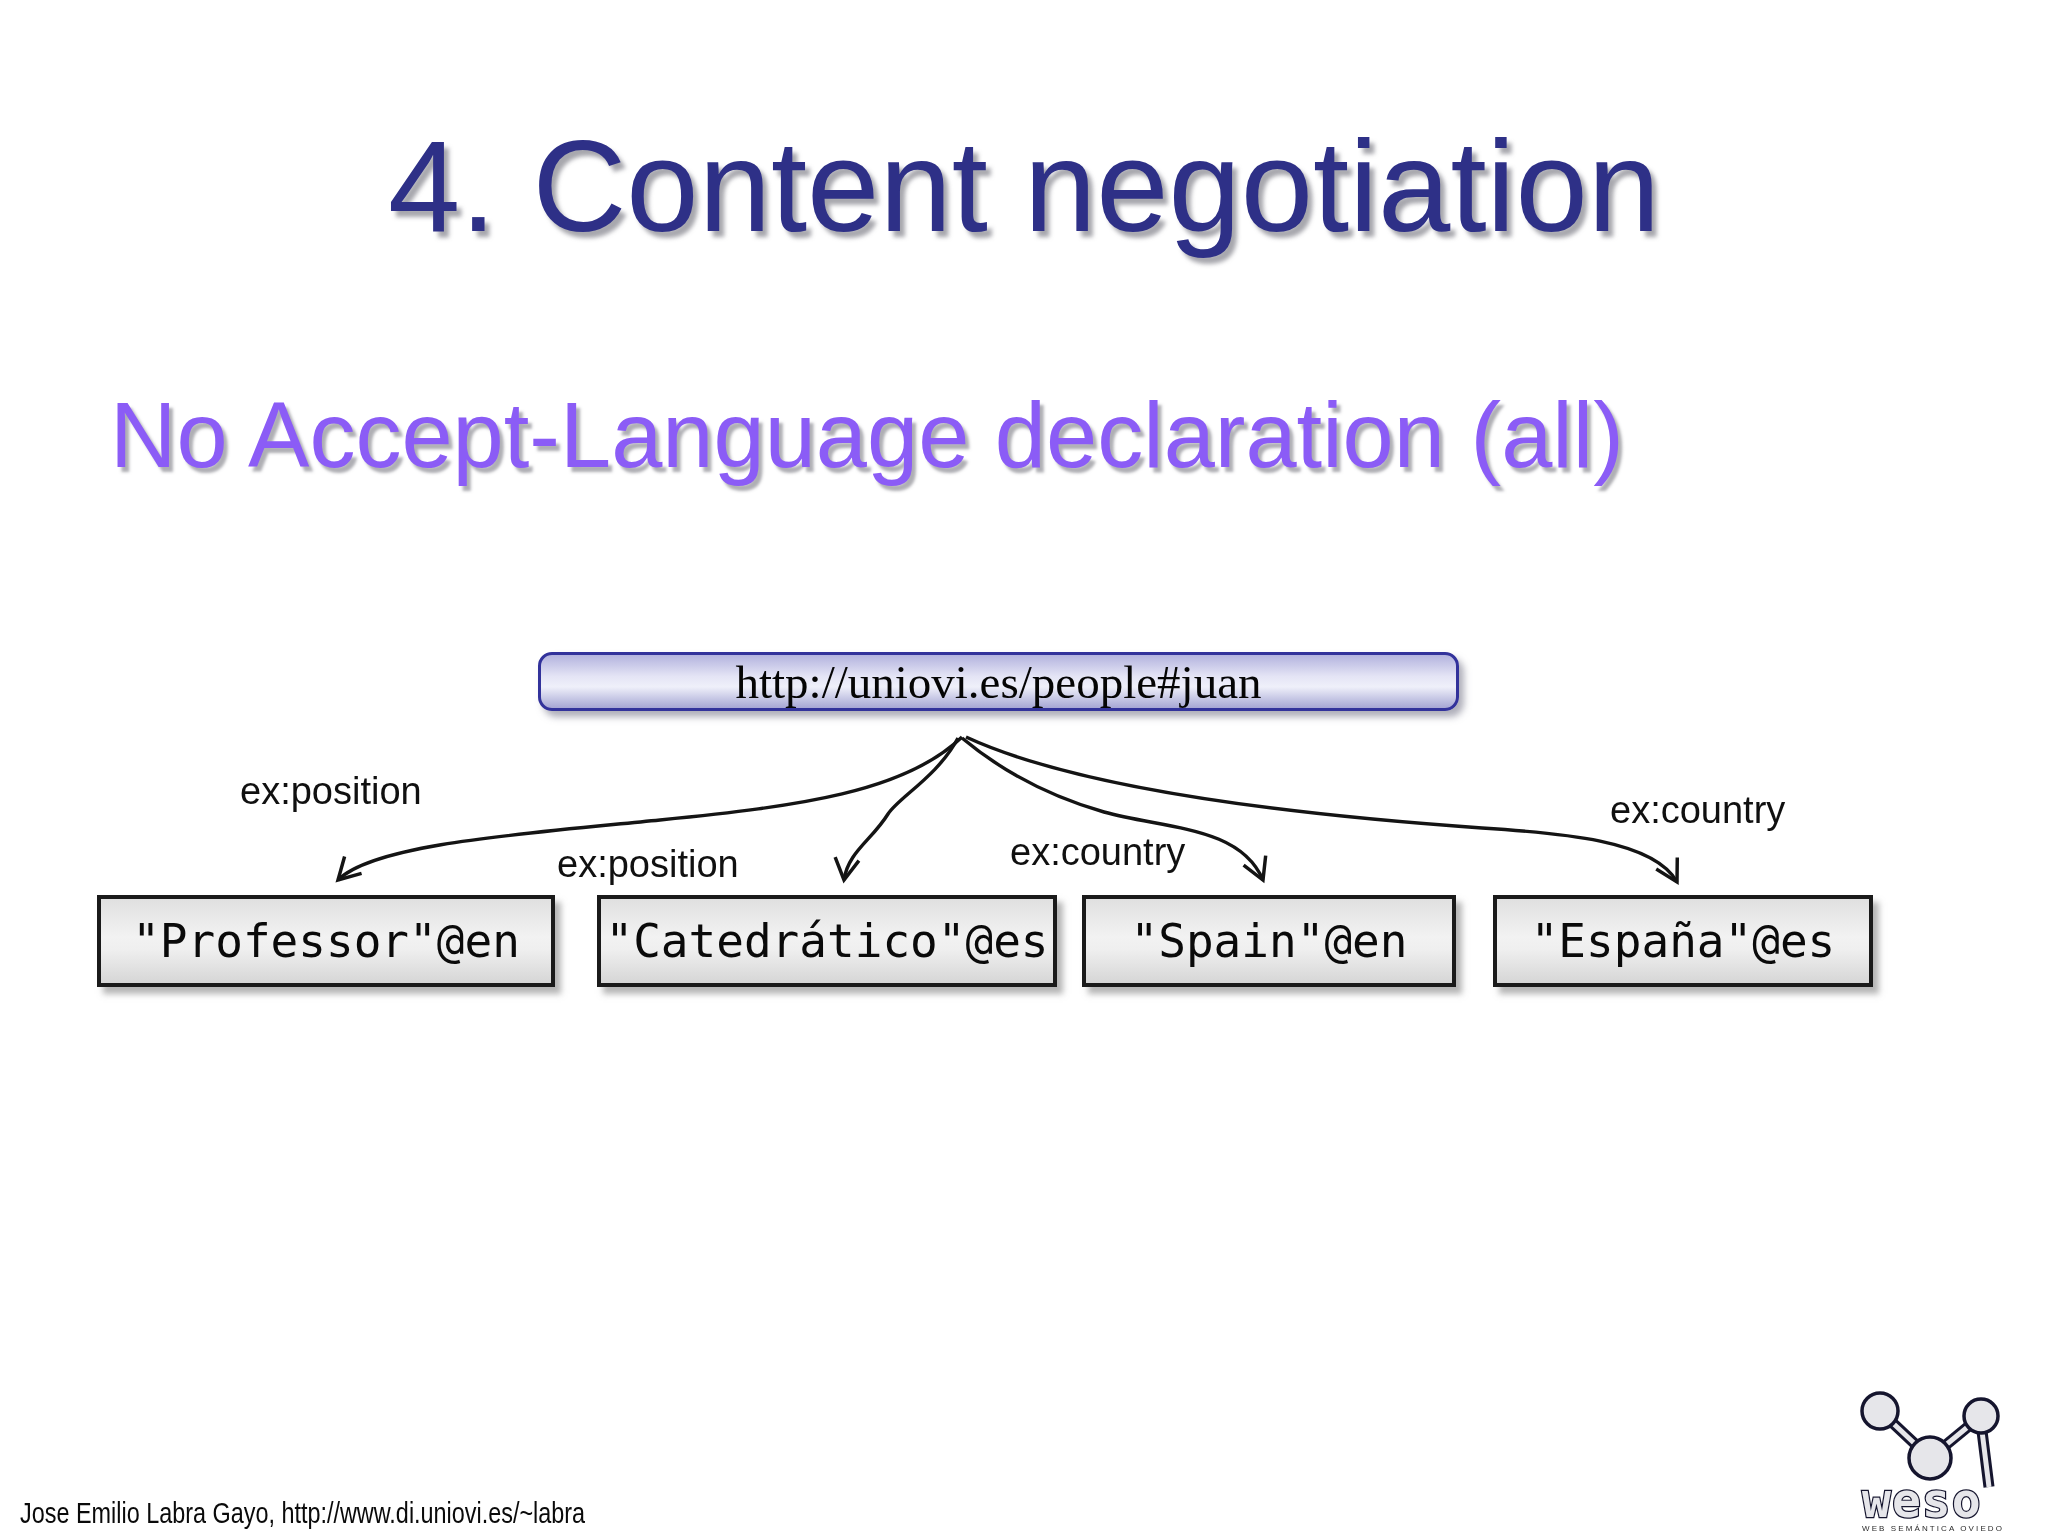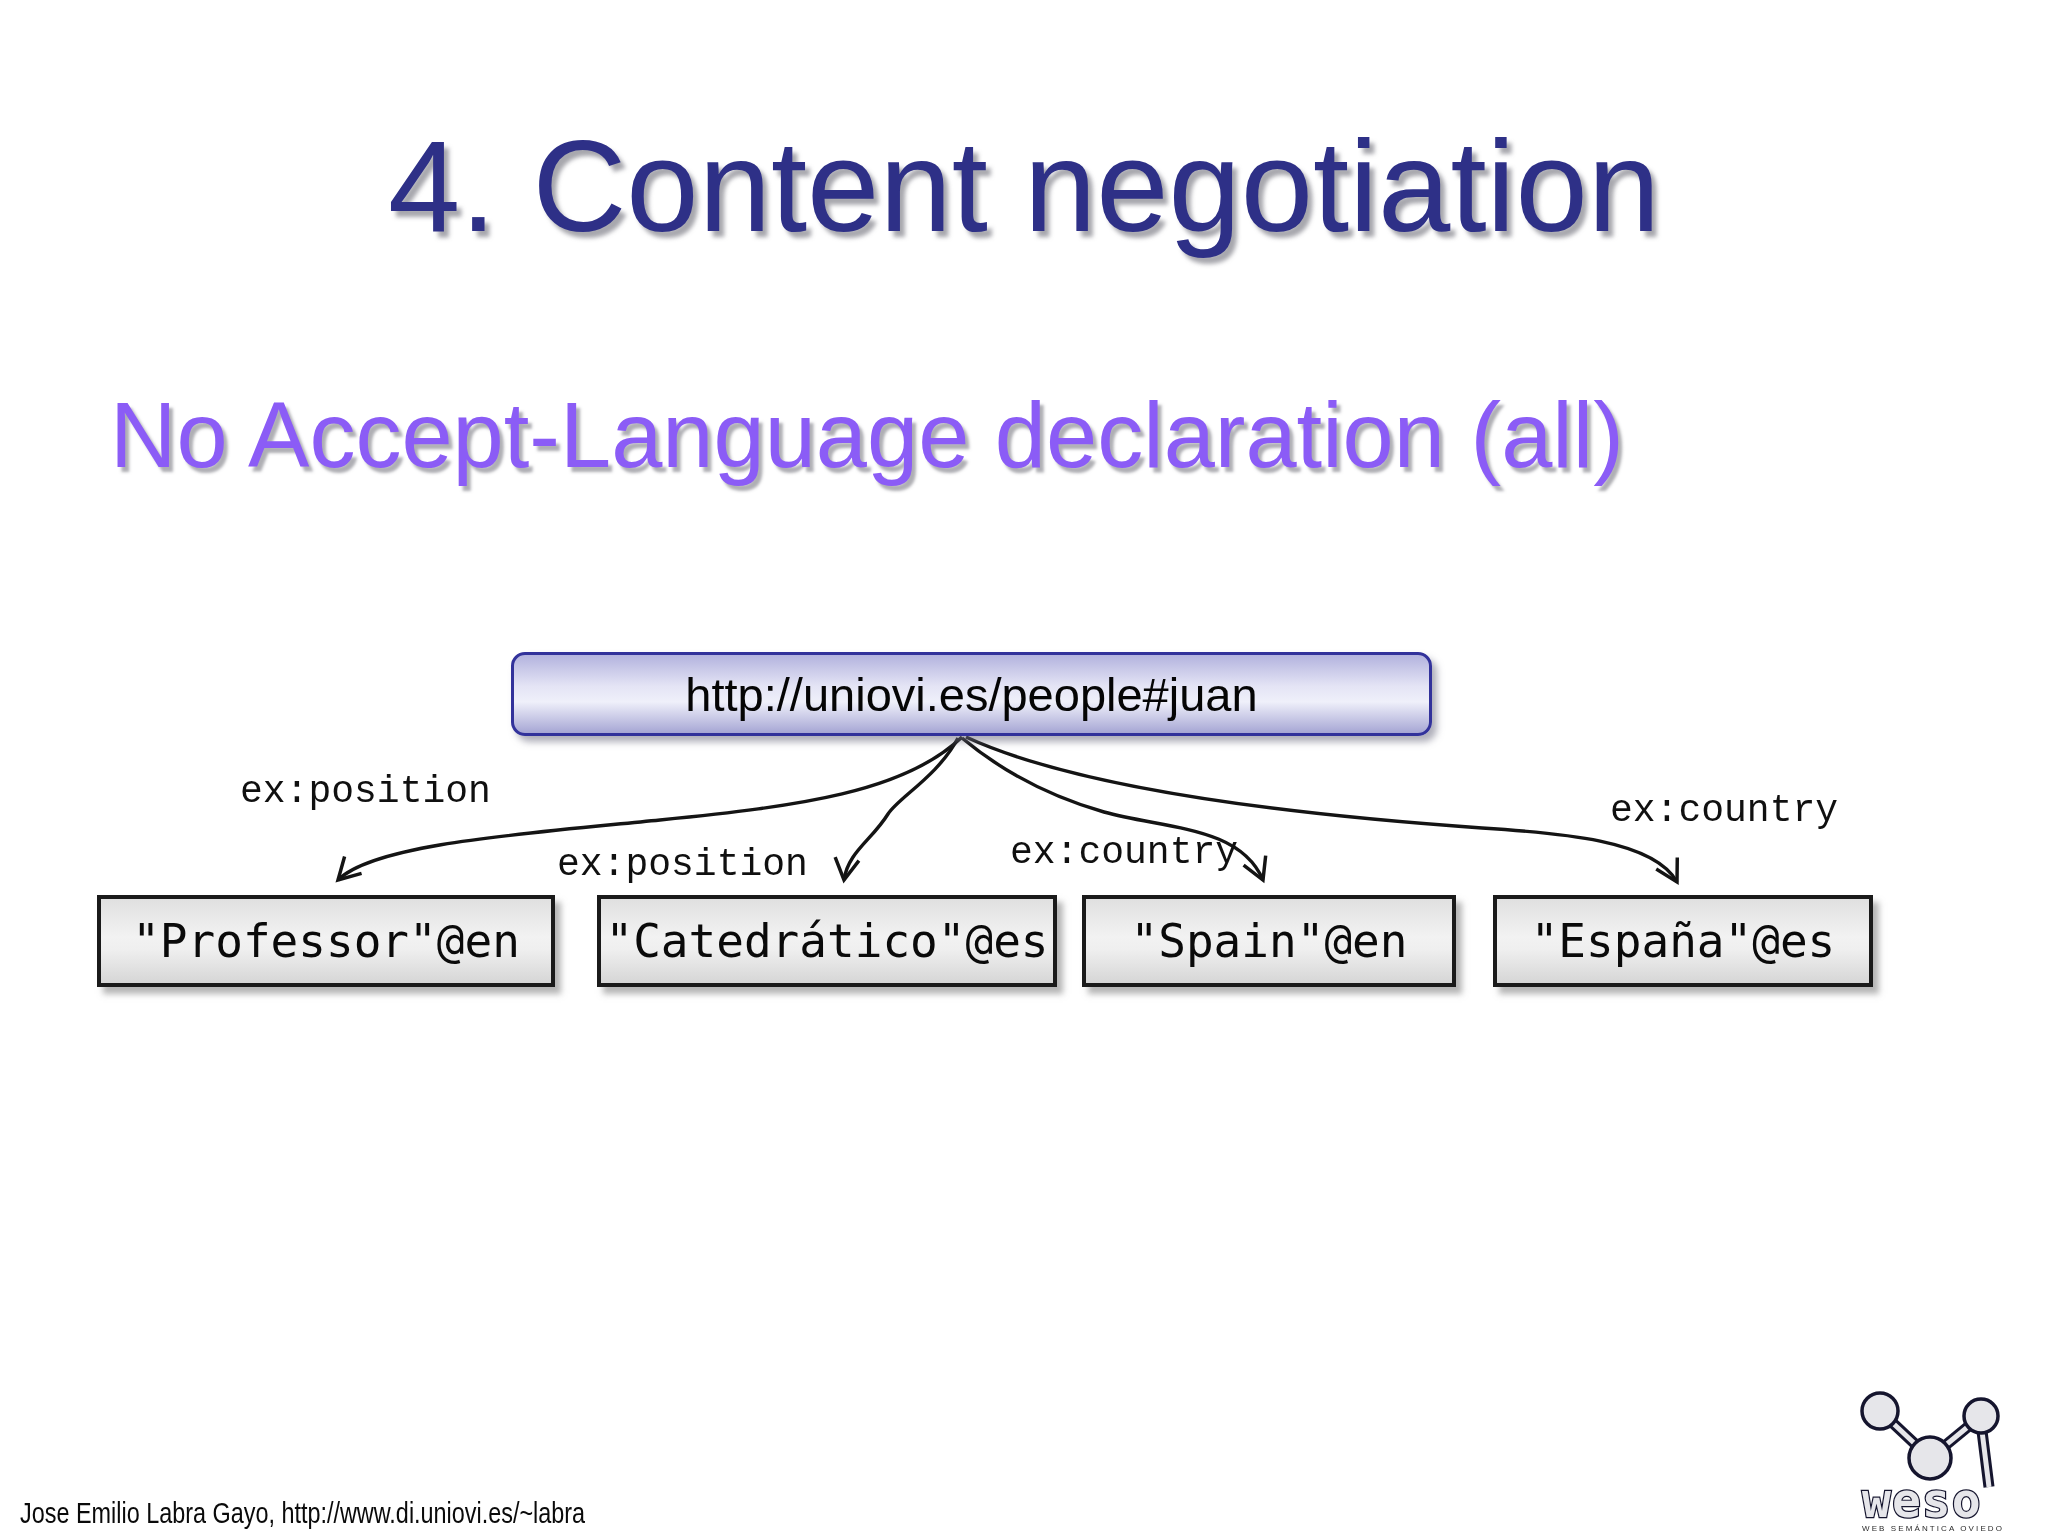--- a/index.html
+++ b/index.html
@@ -13,43 +13,43 @@
     text-shadow:5px 6px 4px rgba(95,95,105,0.55);
     white-space:nowrap;
   }
   .subtitle{
     position:absolute;left:110px;top:383px;
     font-size:92px;color:#8b5cf6;
     text-shadow:4px 5px 3px rgba(95,95,105,0.5);
     white-space:nowrap;
   }
   .subject-node{
-    position:absolute;left:511px;top:652px;width:921px;height:84px;
+    position:absolute;left:538px;top:652px;width:921px;height:59px;
     box-sizing:border-box;border:3px solid #32329b;border-radius:14px;
     background:linear-gradient(180deg,#b3b3de 0%,#e4e4f5 40%,#eff0fa 60%,#a6a6d4 100%);
     box-shadow:5px 6px 7px rgba(110,110,130,0.55);
     display:flex;align-items:center;justify-content:center;
-    font-family:Liberation Sans, sans-serif;font-size:47px;color:#050505;
+    font-family:Liberation Serif, serif;font-size:47px;color:#050505;
     white-space:nowrap;
   }
   .obj-node{
     position:absolute;top:895px;height:92px;
     box-sizing:border-box;border:4px solid #1a1a1a;
     background:linear-gradient(180deg,#e0e0e0 0%,#f2f2f2 45%,#efefef 60%,#d6d6d6 100%);
     box-shadow:6px 7px 6px rgba(110,110,110,0.5);
     display:flex;align-items:center;justify-content:center;
     font-family:"DejaVu Sans Mono", monospace;font-size:46px;color:#0a0a0a;
     white-space:nowrap;
   }
   #obj-0{left:97px;width:458px;}
   #obj-1{left:597px;width:460px;}
   #obj-2{left:1082px;width:374px;}
   #obj-3{left:1493px;width:380px;}
   .edge-label{
-    position:absolute;font-family:Liberation Mono, monospace;
+    position:absolute;font-family:Liberation Sans, sans-serif;
     font-size:38px;color:#101010;white-space:nowrap;
   }
   #edge-label-0{left:240px;top:770px;}
   #edge-label-1{left:557px;top:843px;}
   #edge-label-2{left:1010px;top:831px;}
   #edge-label-3{left:1610px;top:789px;}
   .edges-svg{position:absolute;left:0;top:0;width:2048px;height:1536px;pointer-events:none;}
   .footer{
     position:absolute;left:20px;top:1496px;font-size:30px;color:#0a0a0a;
     transform:scaleX(0.78);transform-origin:left center;white-space:nowrap;

